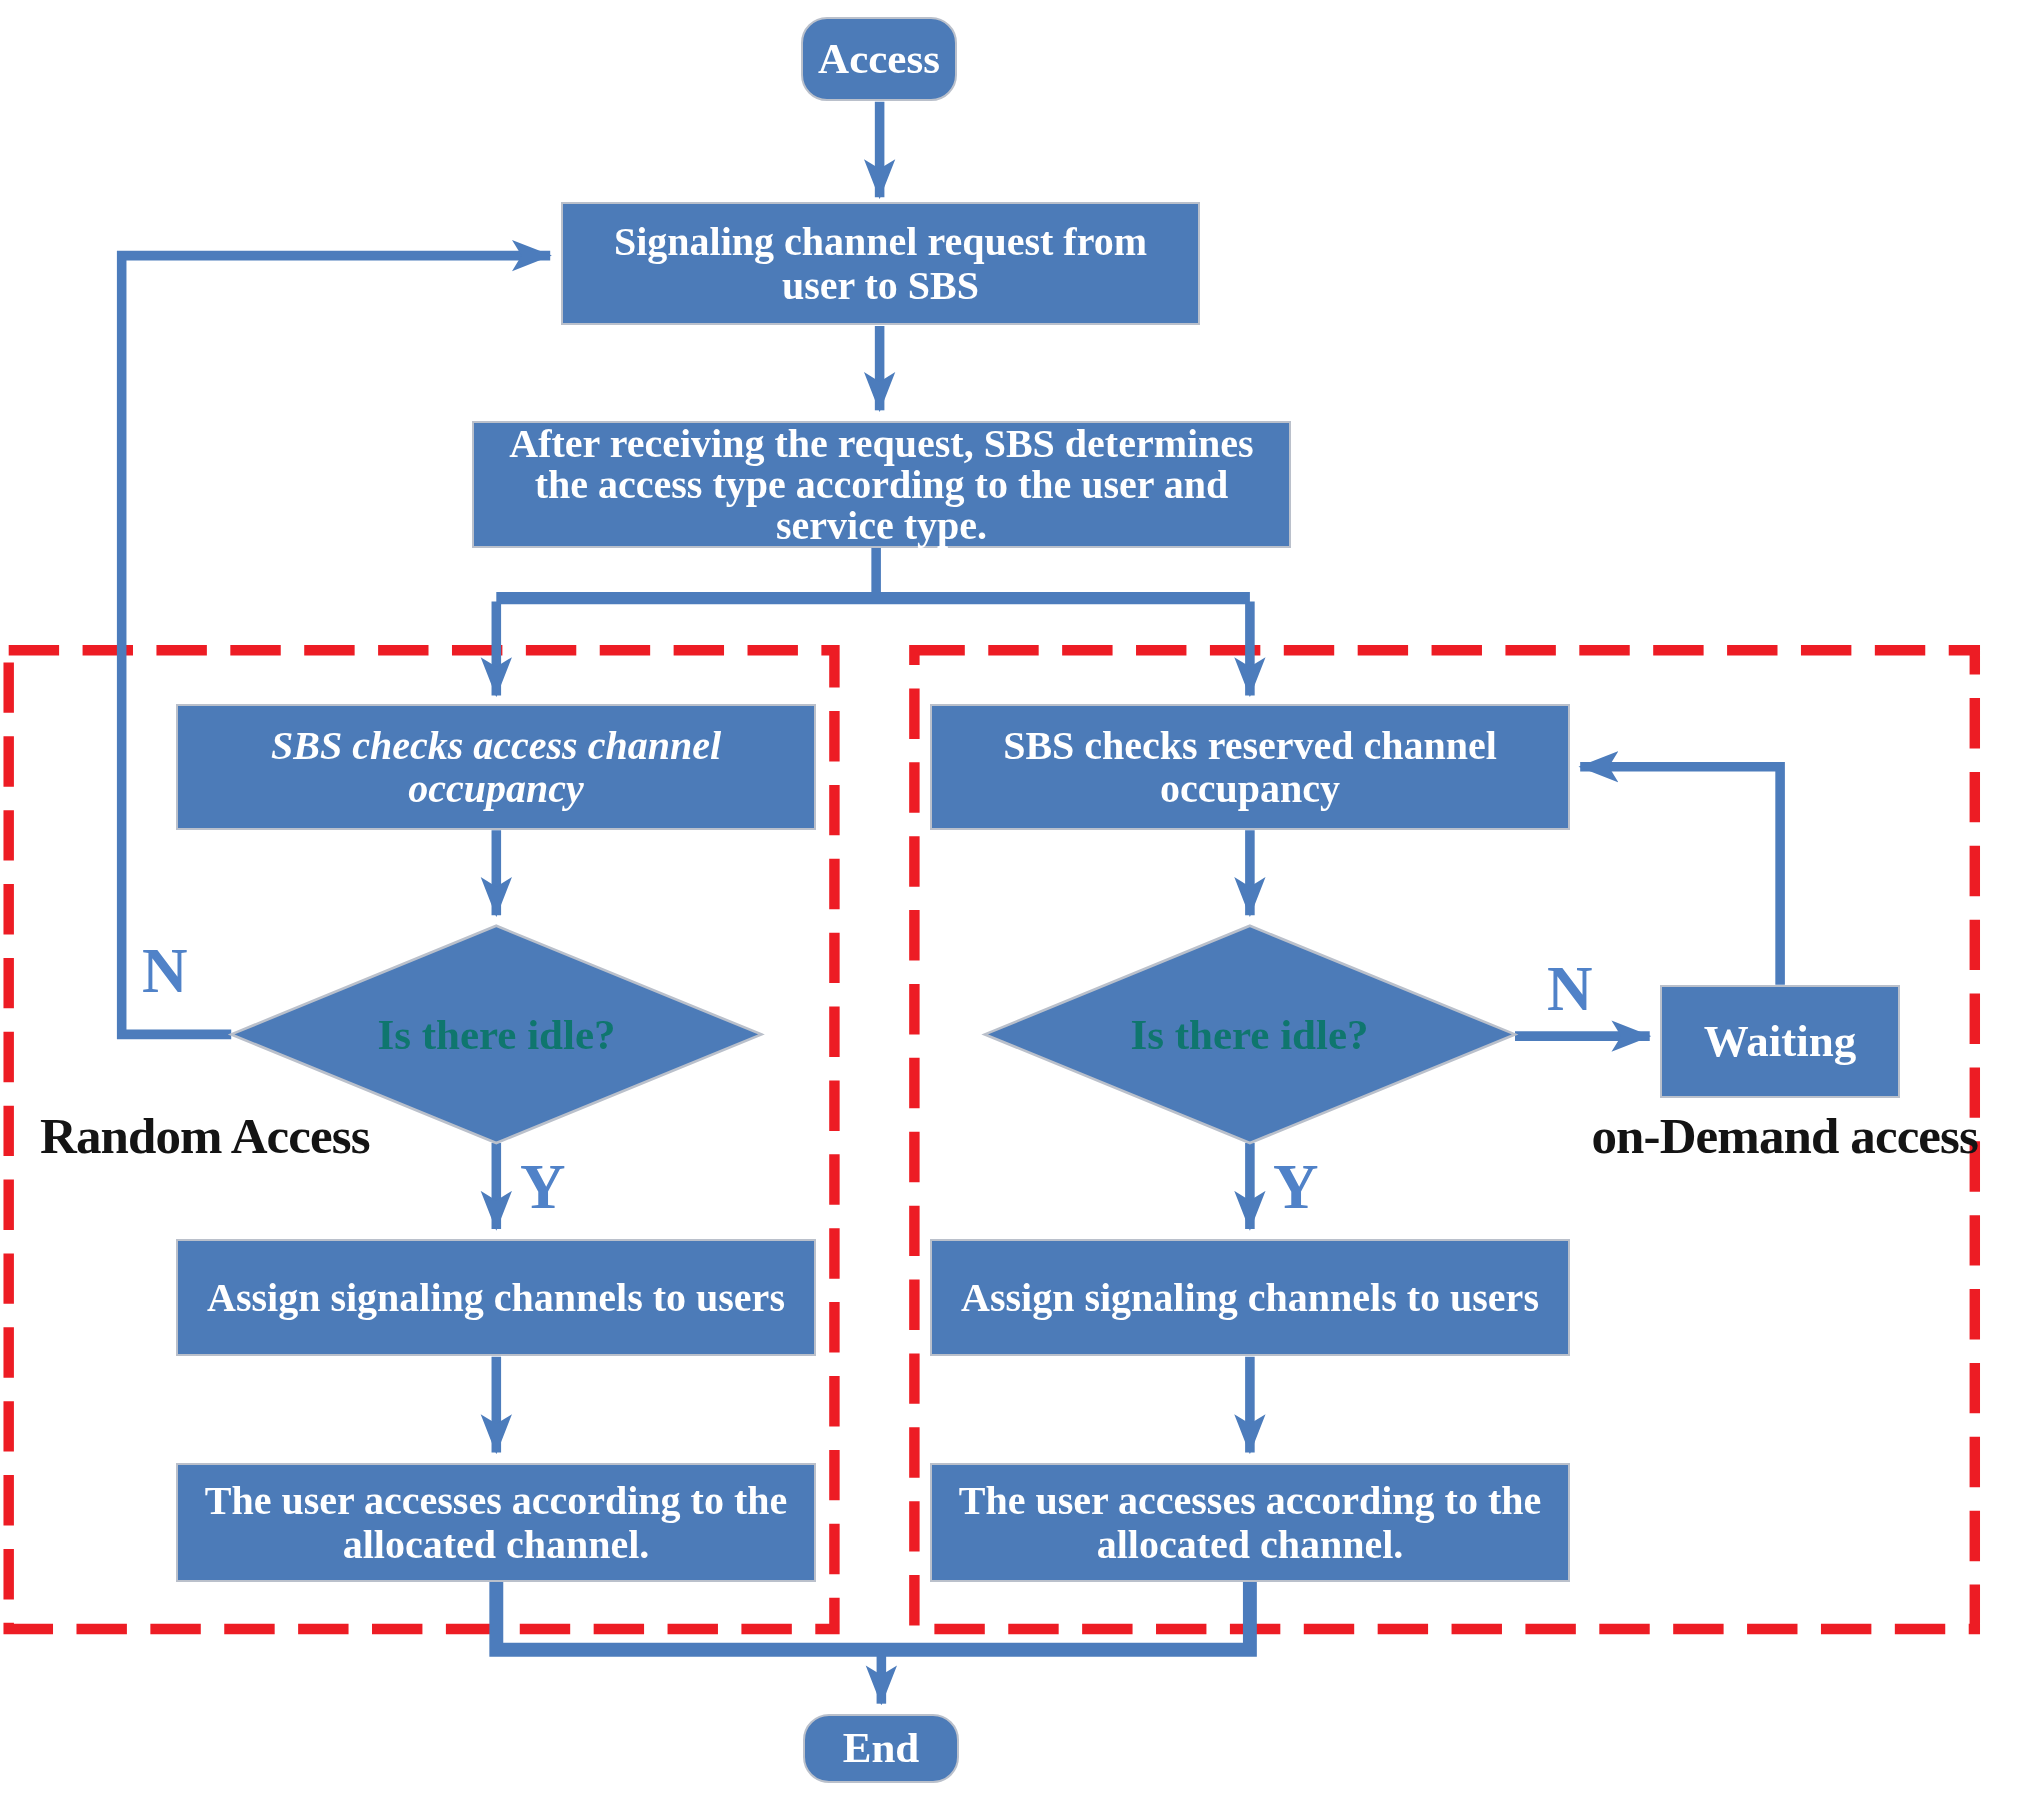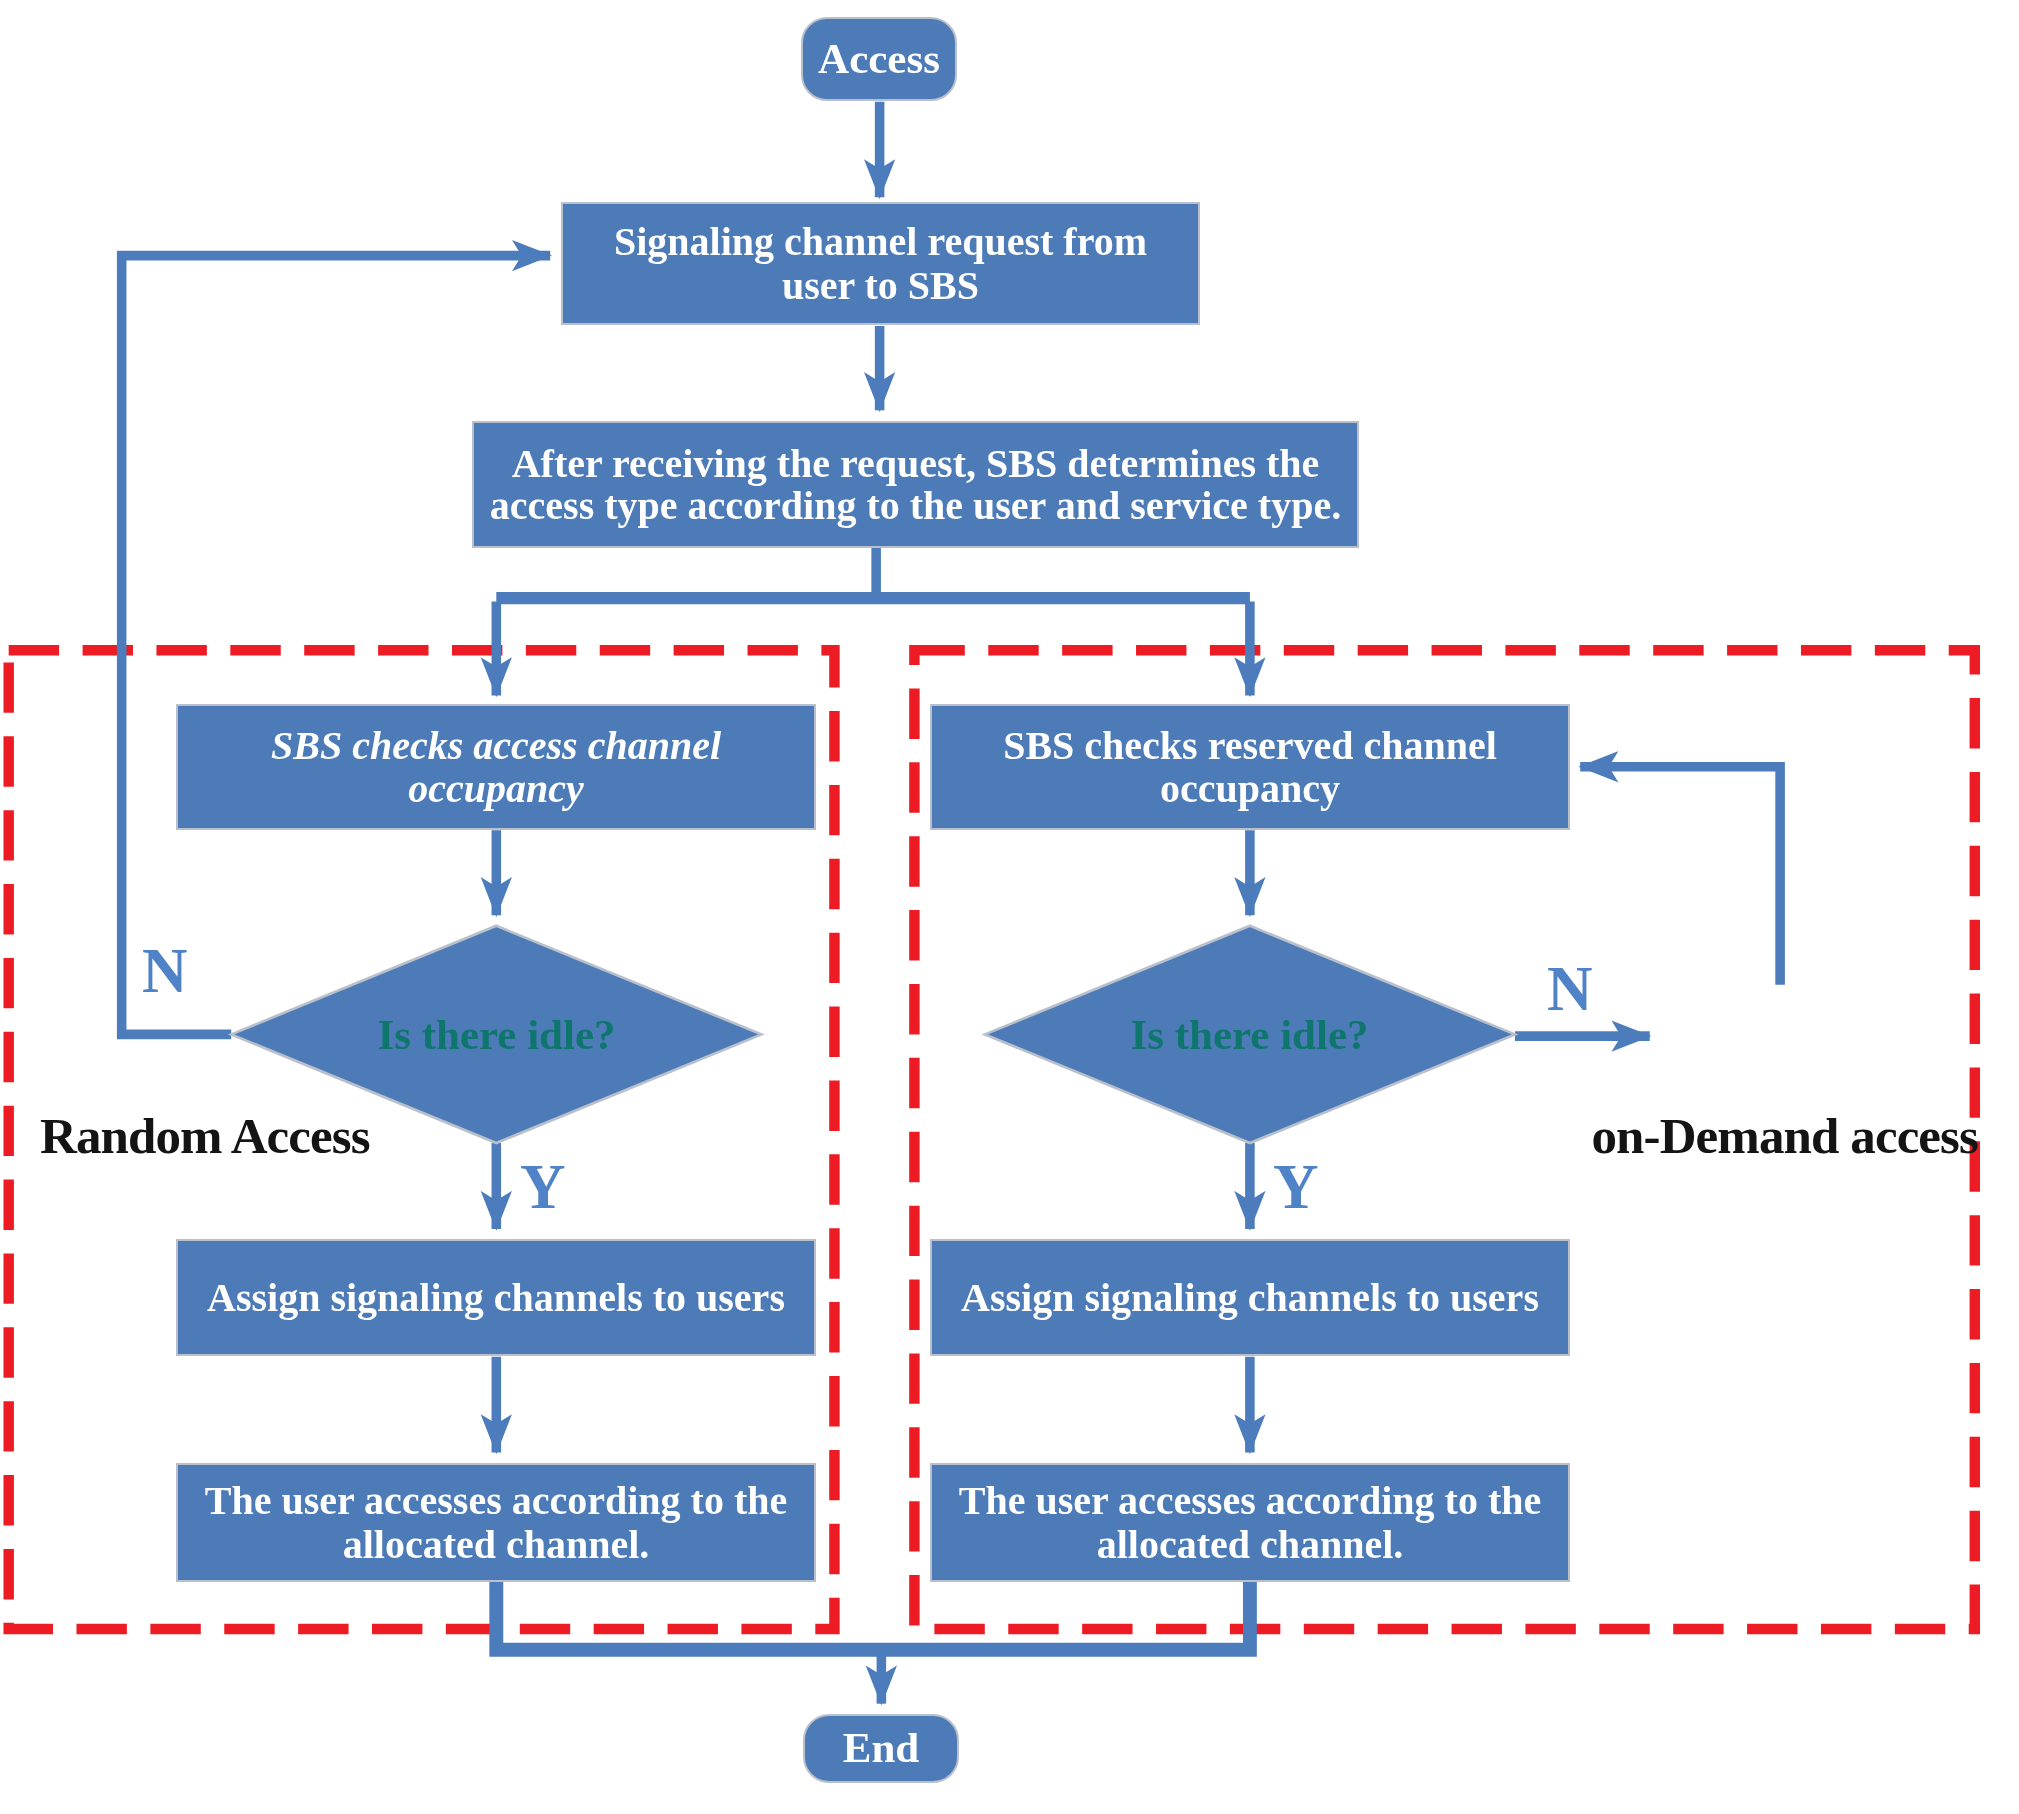--- a/index.html
+++ b/index.html
@@ -86,21 +86,21 @@
   </svg>
 
   <div class="node terminal" style="left:801px;top:17.4px;width:156px;height:84px;">
     <span>Access</span>
   </div>
 
   <div class="node process" style="left:561px;top:202px;width:639px;height:123px;">
     <span>Signaling channel request from user to SBS</span>
   </div>
 
-  <div class="node process" style="left:472px;top:421px;width:887px;height:127px;line-height:1.03;">
+  <div class="node process" style="left:472px;top:421px;width:819px;height:127px;line-height:1.03;">
     <span>After receiving the request, SBS determines the access type according to the user and service type.</span>
   </div>
 
   <div class="node process" style="left:176px;top:704px;width:640px;height:126px;font-style:italic;">
     <span>SBS checks access channel occupancy</span>
   </div>
 
   <div class="decision-label" style="left:288px;top:991px;width:417px;height:87px;">
     <span>Is there idle?</span>
   </div>
@@ -132,20 +132,23 @@
     <span>Is there idle?</span>
   </div>
 
   <div class="edge-label" style="left:1547px;top:958px;">
     <span>N</span>
   </div>
   <div class="edge-label" style="left:1273px;top:1156px;">
     <span>Y</span>
   </div>
 
+  <div class="node process" style="left:1660px;top:985px;width:240px;height:113px;font-size:45px;">
+    <span>Waiting</span>
+  </div>
 
   <div class="section-label" style="left:1422px;top:1111px;width:556px;text-align:right;">
     <span>on-Demand access</span>
   </div>
 
   <div class="node process" style="left:930px;top:1239px;width:640px;height:117px;">
     <span>Assign signaling channels to users</span>
   </div>
 
   <div class="node process" style="left:930px;top:1463px;width:640px;height:119px;">

